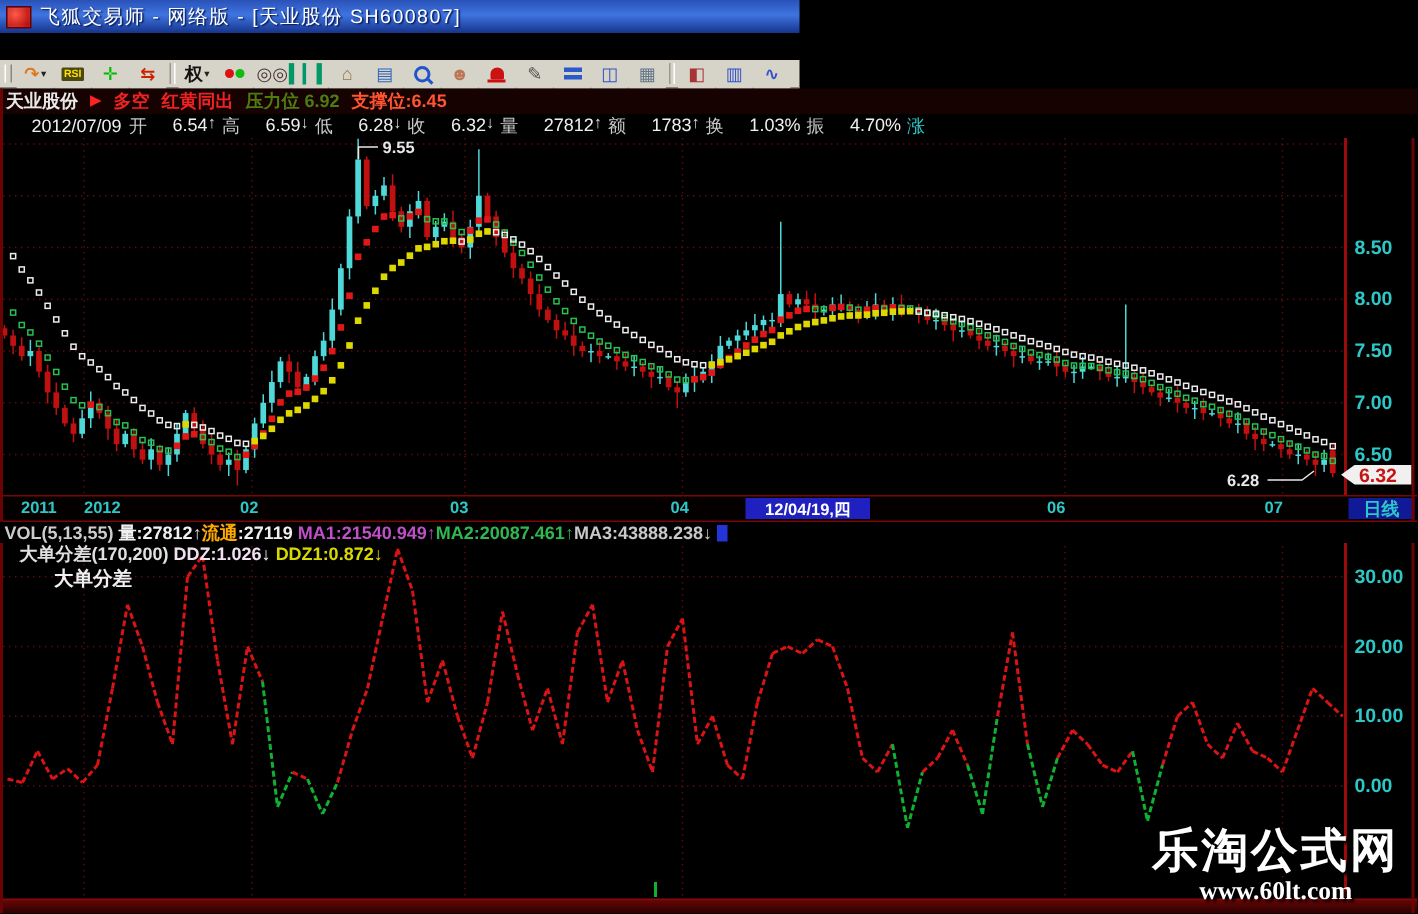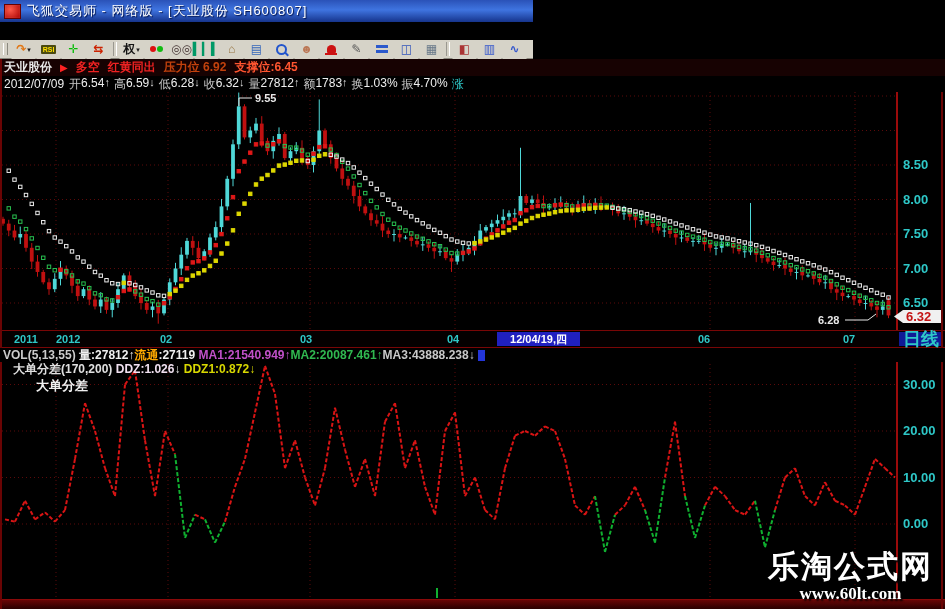--- a/index.html
+++ b/index.html
@@ -34,34 +34,34 @@
   .bell{width:9px;height:8px;background:#cc1111;border-radius:50% 50% 12% 12%;position:relative;display:inline-block;}
   .bell:after{content:"";position:absolute;width:12px;height:2px;background:#cc1111;left:-2px;bottom:-2px;}
   .bars{display:inline-flex;flex-direction:column;gap:2px;}
   .bars i{width:12px;height:3px;background:#2b59cc;display:block;}
   
   .stockrow{position:absolute;left:0;top:59px;width:945px;height:17px;background:#170202;
     display:flex;align-items:center;gap:8px;padding-left:4px;font-size:12px;font-weight:bold;box-sizing:border-box;}
   .inforow{position:absolute;left:0;top:76px;width:945px;height:16px;background:#000;
     display:flex;align-items:center;gap:1px;padding-left:4px;font-size:12px;box-sizing:border-box;white-space:nowrap;}
   .inforow .lab{color:#c8c8c8;margin-left:4px;}
-  .inforow .val{color:#efefef;}
+  .inforow .val{color:#efefef;margin-left:17px;}
   .inforow .arr{color:#dcdcdc;font-size:11px;}
   
   svg{position:absolute;left:0;display:block;}
   #main-chart{top:92px;}
   #lower-chart{top:360px;}
   
   .dateaxis{position:absolute;left:0;top:330px;width:945px;height:18px;background:#050000;
     border-top:1px solid #7a0606;border-bottom:1px solid #7a0606;box-sizing:border-box;}
   .datelabel{position:absolute;top:2px;font-size:11px;font-weight:bold;color:#2ec7c7;}
   .date-hl{position:absolute;top:1px;height:14px;background:#2020c0;color:#fff;font-size:11px;font-weight:bold;
     display:flex;align-items:center;justify-content:center;}
   .period-box{position:absolute;top:1px;left:899px;width:44px;height:14px;background:#101a96;color:#2ec7c7;
-    font-size:18px;font-weight:bold;display:flex;align-items:center;justify-content:center;}
+    font-size:12px;font-weight:bold;display:flex;align-items:center;justify-content:center;}
   
   .volrow{position:absolute;left:0;top:348px;width:945px;height:14px;background:#000;z-index:3;
     display:flex;align-items:center;font-size:12px;font-weight:bold;padding-left:3px;box-sizing:border-box;white-space:nowrap;}
   .ddzrow{position:absolute;left:0;top:362px;width:945px;height:14px;z-index:3;background:transparent;
     display:flex;align-items:center;font-size:12px;font-weight:bold;padding-left:13px;box-sizing:border-box;white-space:nowrap;}
   .cursorblk{display:inline-block;width:7px;height:11px;background:#2335d8;margin-left:3px;}
   
   .vborder{position:absolute;width:2px;background:#6a0404;z-index:2;}
   
   .watermark{position:absolute;right:12px;top:551px;z-index:4;text-align:center;color:#fff;text-shadow:2px 2px 2px #000;}
@@ -153,21 +153,21 @@
           <span style="color: rgb(51, 85, 204); font-weight: bold;">∿</span>
         </span>
       </span>
   </div>
 
   <div class="stockrow">
     <span style="color:#e8e8e8">天业股份</span>
     <span style="color:#ff2222;font-size:10px">▶</span>
     <span style="color:#ee2222">多空</span>
     <span style="color:#ee2222">红黄同出</span>
-    <span style="color:#c2410c">压力位 6.92</span>
+    <span style="color:#4d7c0f">压力位 6.92</span>
     <span style="color:#ff5530">支撑位:6.45</span>
   </div>
 
   <div class="inforow">
     <span class="val">2012/07/09</span>
     <span id="info-fields" style="display:flex;">
         <span class="lab">开</span>
         <span class="val">6.54</span>
         <span class="arr">↑</span>
         <span class="lab">高</span>

